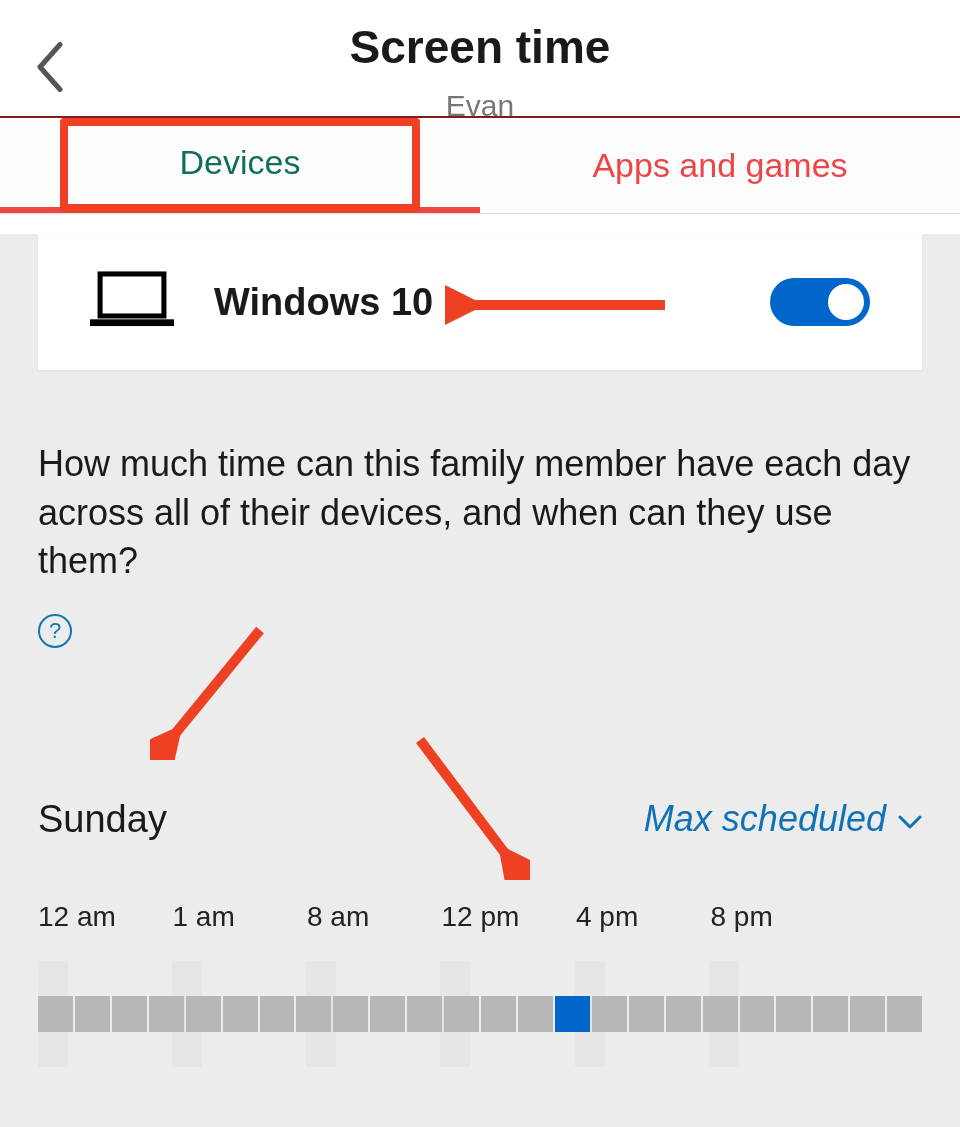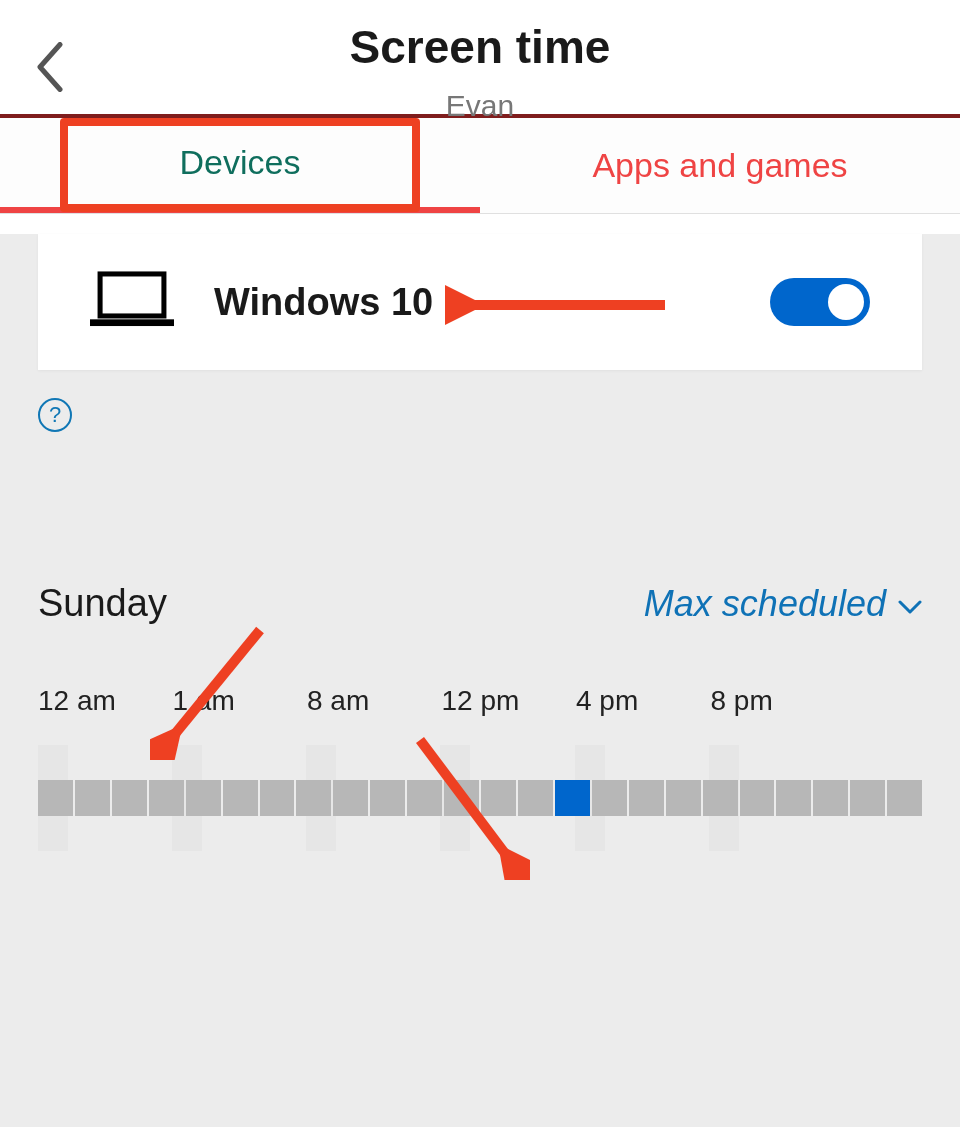--- a/index.html
+++ b/index.html
@@ -8,21 +8,21 @@
     background: #fff;
     width: 960px;
     height: 1127px;
     overflow: hidden;
     position: relative;
   }
   
   .header {
     position: relative;
     height: 118px;
-    border-bottom: 4px solid #7f1d1d;
+    border-bottom: 2px solid #7f1d1d;
     background: #fff;
   }
   .back-btn {
     position: absolute;
     left: 30px;
     top: 42px;
     width: 40px;
     height: 50px;
     cursor: pointer;
   }
@@ -225,20 +225,21 @@
         <rect x="0" y="58" width="100" height="8" fill="#000"></rect>
       </svg>
     </span>
     <span class="device-name">Windows 10</span>
     <span class="spacer"></span>
     <div class="toggle">
       <div class="toggle-knob"></div>
     </div>
   </div>
 
+  <div class="question">How much time can this family member have each day across all of their devices, and when can they use them?</div>
   <div class="help-icon">
     <span>?</span>
   </div>
 
   <div class="day-row">
     <div class="day-name">Sunday</div>
     <span class="spacer"></span>
     <div class="max-sched">
       <span>Max scheduled</span>
       <span class="chev">

